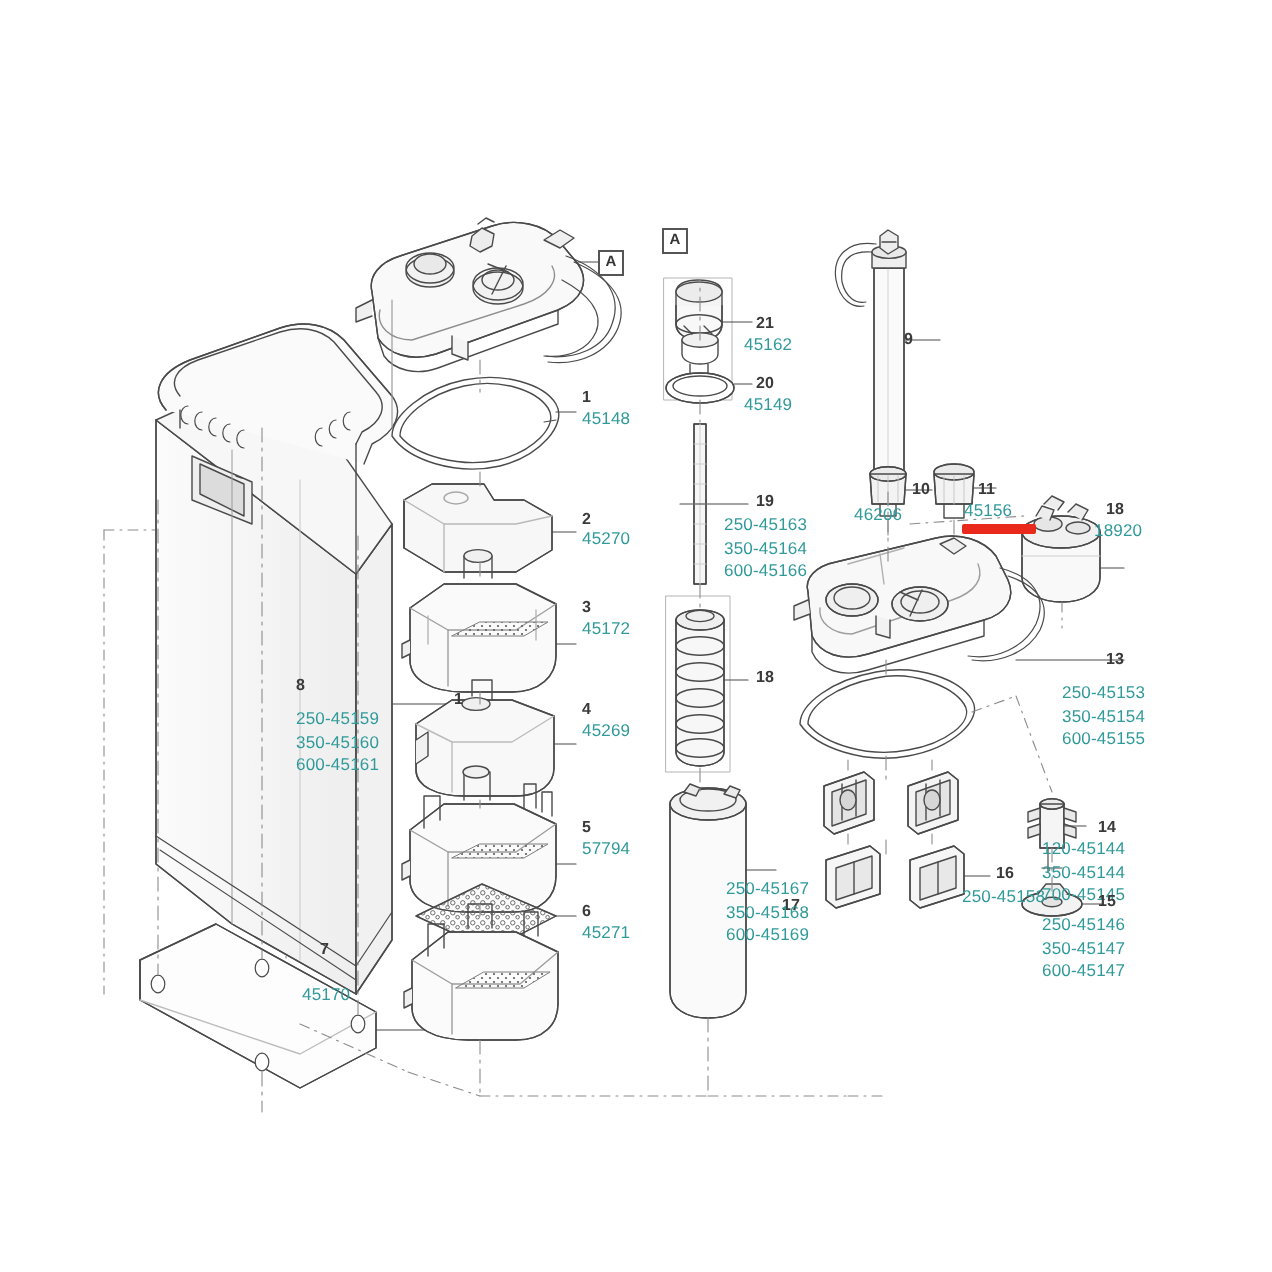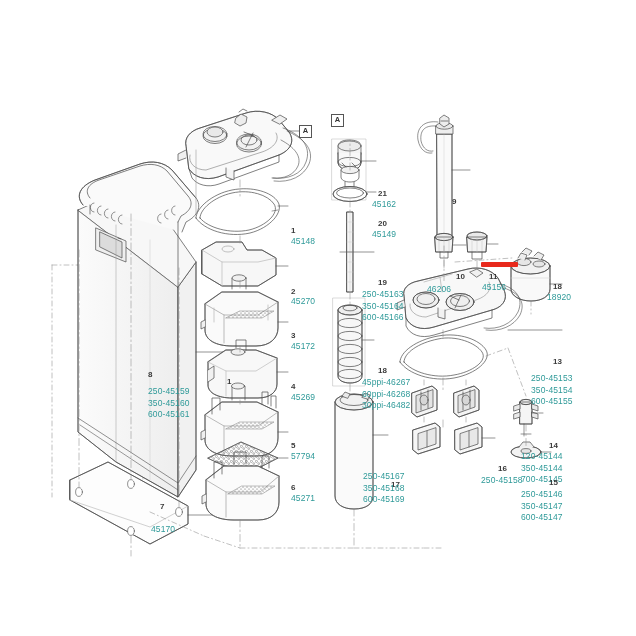--- a/index.html
+++ b/index.html
@@ -1,21 +1,21 @@
 <!DOCTYPE html>
 <html><head>
 <meta charset="utf-8">
 <title>Exploded Parts Diagram</title>
 <style>
   html,body{margin:0;padding:0;background:#ffffff;}
   body{width:636px;height:636px;overflow:hidden;
        font-family:"Liberation Sans",sans-serif;}
   #stage{position:relative;width:636px;height:636px;background:#fff;}
   svg#dwg{position:absolute;left:0;top:0;width:636px;height:636px;}
-  .lbl{position:absolute;white-space:nowrap;margin-top:32px;}
+  .lbl{position:absolute;white-space:nowrap;}
   .idx{font-size:8px;font-weight:bold;color:#3a3a3a;letter-spacing:0px;}
   .pn{font-size:8.5px;color:#2f9a99;line-height:11.5px;letter-spacing:0.1px;}
   .pn div{white-space:nowrap;}
   .boxmark{position:absolute;border:1px solid #555;background:#fff;
            font-size:7.5px;font-weight:bold;color:#333;text-align:center;
            line-height:9px;width:11px;height:11px;}
   .redbar{position:absolute;background:#e8291c;border-radius:1px;}
 </style>
 </head>
 <body>
@@ -558,25 +558,20 @@
     </div>
 
   <div class="lbl idx" style="left:391px;top:448px">17</div>
   <div class="lbl pn" style="left:363px;top:439px">
     <div>250-45167</div>
     <div>350-45168</div>
     <div>600-45169</div>
   </div>
 
   <div class="lbl idx" style="left:378px;top:334px">18</div>
-  <div class="lbl pn" style="left:362px;top:345px">
-    <div>45ppi-46267</div>
-    <div>60ppi-46268</div>
-    <div>30ppi-46482</div>
-  </div>
 
   <div class="lbl idx" style="left:378px;top:246px">19</div>
   <div class="lbl pn" style="left:362px;top:257px">
     <div>250-45163</div>
     <div>350-45164</div>
     <div>600-45166</div>
   </div>
 
   <div class="lbl idx" style="left:378px;top:187px">20</div>
   <div class="lbl pn" style="left:372px;top:197px">

